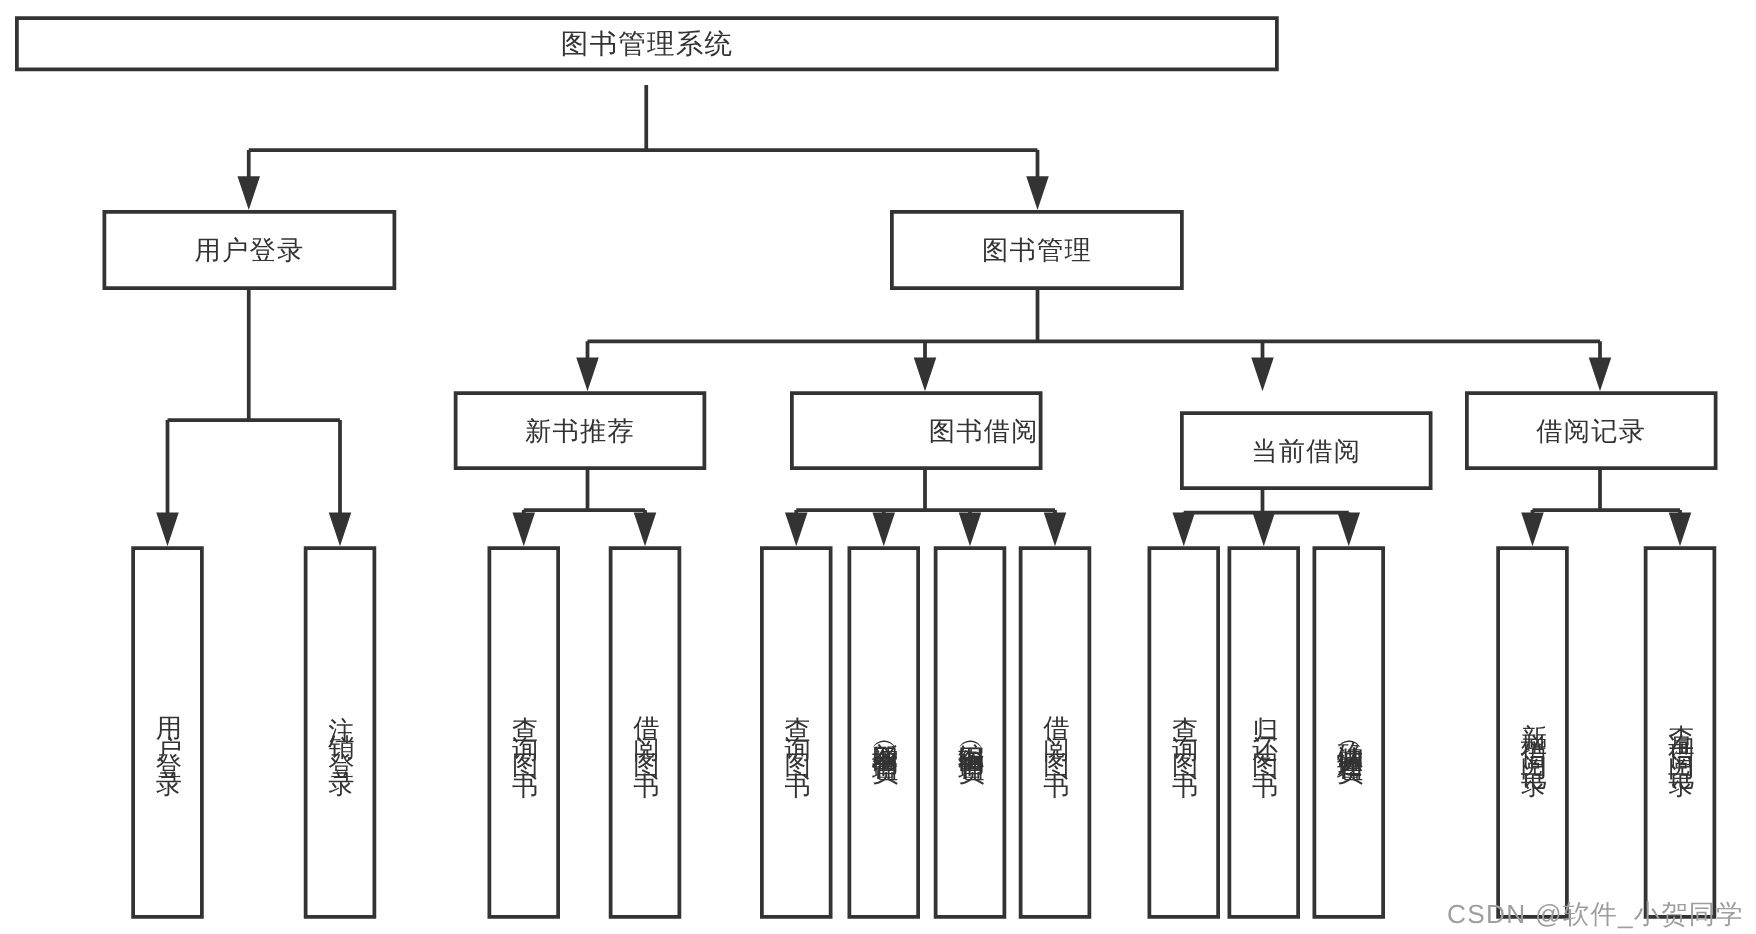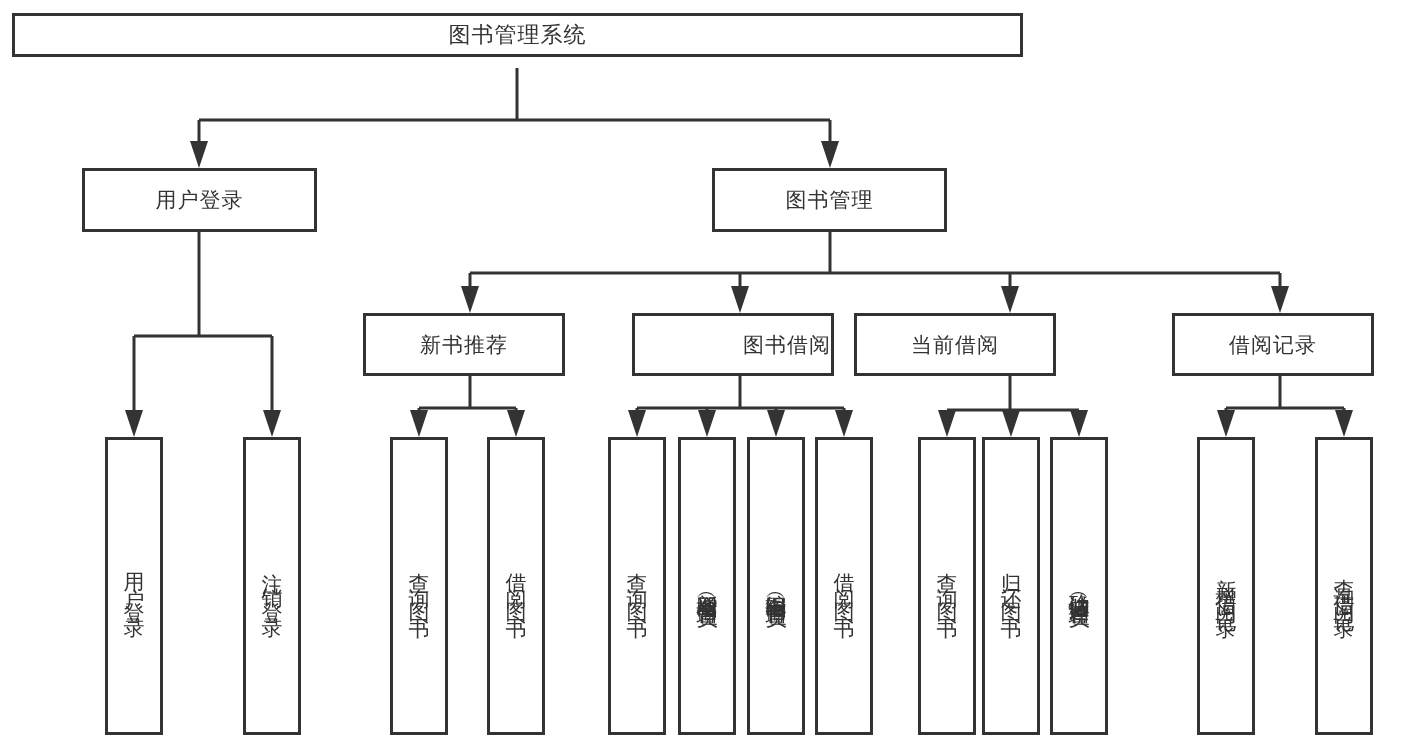--- a/index.html
+++ b/index.html
@@ -127,21 +127,21 @@
   <div class="node lvl2" style="left:712px;">
     <span>图书管理</span>
   </div>
 
   <div class="node lvl3" style="left:363px;">
     <span>新书推荐</span>
   </div>
   <div class="node lvl3" style="left:632px;justify-content:flex-end;">
     <span>图书借阅</span>
   </div>
-  <div class="node lvl3" style="left:854px;">
+  <div class="node lvl3" style="left:944px;margin-top:16px;">
     <span>当前借阅</span>
   </div>
   <div class="node lvl3" style="left:1172px;">
     <span>借阅记录</span>
   </div>
 
   <div class="node leaf" style="left:105px;">
     <span class="leaf-text" style="letter-spacing: 15px;">用户登录</span>
   </div>
   <div class="node leaf" style="left:243px;">
@@ -174,13 +174,14 @@
   <div class="node leaf" style="left:1050px;">
     <span class="leaf-text" style="letter-spacing: 2px;">确认归还（管理员）</span>
   </div>
   <div class="node leaf" style="left:1197px;">
     <span class="leaf-text" style="letter-spacing: 8px;">新增借阅记录</span>
   </div>
   <div class="node leaf" style="left:1315px;">
     <span class="leaf-text" style="letter-spacing: 8px;">查询借阅记录</span>
   </div>
 
+  <div class="watermark">CSDN @软件_小贺同学</div>
 </div>
 
 </body></html>

